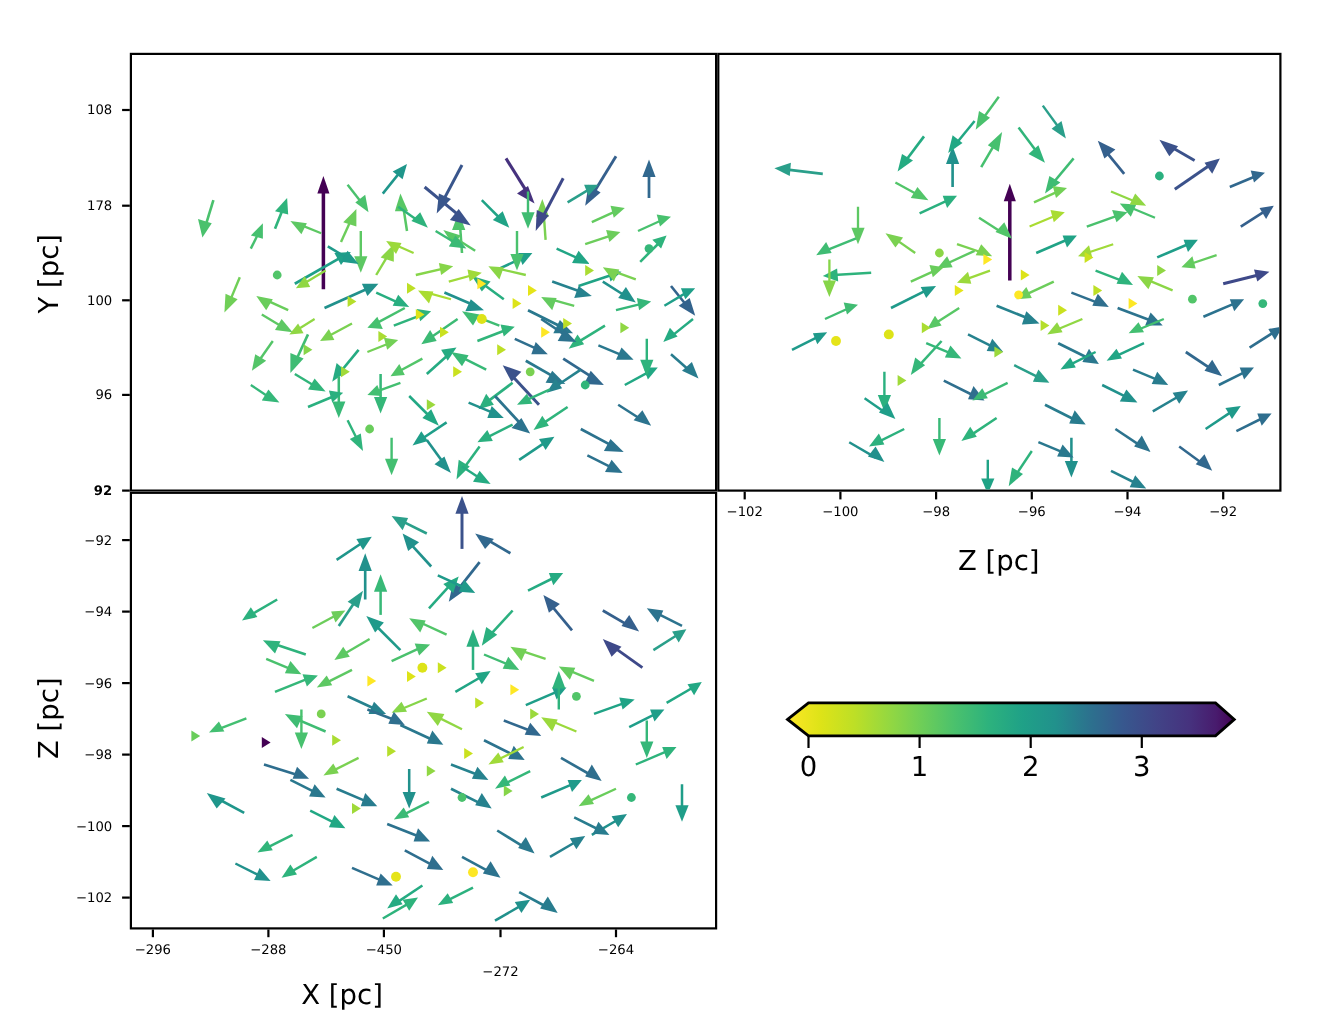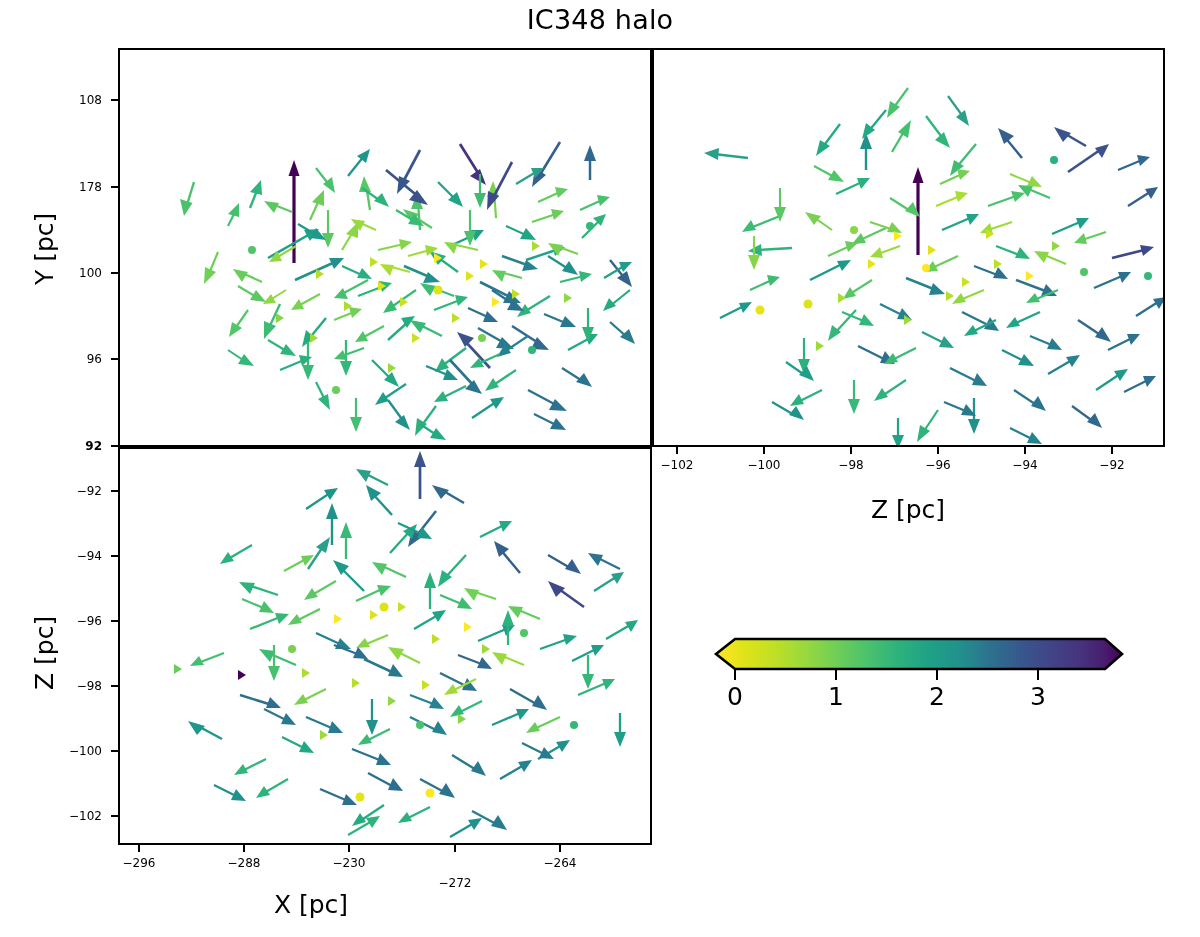--- a/index.html
+++ b/index.html
@@ -87,21 +87,20 @@
     width: 450px;
     text-align: center;
     left: 0;
   }
 </style>
 </head>
 <body>
 
 <div id="figure">
 
-  <div class="fig-title">IC348 halo</div>
 
   <div class="panel" id="panel-xy">
     <svg width="534" height="399" viewBox="0 0 534 399">
       <g stroke-linecap="butt" stroke-linejoin="miter">
 
         <g>
           <line x1="174" y1="213" x2="174" y2="120" stroke="#440154" stroke-width="3.2"></line>
           <polygon points="174,110 168.5,126 179.5,126" fill="#440154"></polygon>
         </g>
 
@@ -1302,21 +1301,21 @@
   <div class="axislabel rot" style="left:30px; top:690px;">Z [pc]</div>
 
   <div>
     <div class="tick vert" style="left:138px; top:845px;"></div>
     <div class="tick vert" style="left:243px; top:845px;"></div>
     <div class="tick vert" style="left:348px; top:845px;"></div>
     <div class="tick vert" style="left:454px; top:845px;"></div>
     <div class="tick vert" style="left:559px; top:845px;"></div>
     <div class="ticklabel x" style="left:139px; top:856px;">−296</div>
     <div class="ticklabel x" style="left:244px; top:856px;">−288</div>
-    <div class="ticklabel x" style="left:349px; top:856px;">−230</div>
+    <div class="ticklabel x" style="left:349px; top:856px;">−450</div>
     <div class="ticklabel x" style="left:455px; top:856px;margin-top:20px;">−272</div>
     <div class="ticklabel x" style="left:560px; top:856px;">−264</div>
   </div>
   <div class="axislabel" style="left:311px; top:890px; transform:translateX(-50%);">X [pc]</div>
 
   <div>
     <div class="tick vert" style="left:676px; top:447px;"></div>
     <div class="tick vert" style="left:763px; top:447px;"></div>
     <div class="tick vert" style="left:850px; top:447px;"></div>
     <div class="tick vert" style="left:937px; top:447px;"></div>

